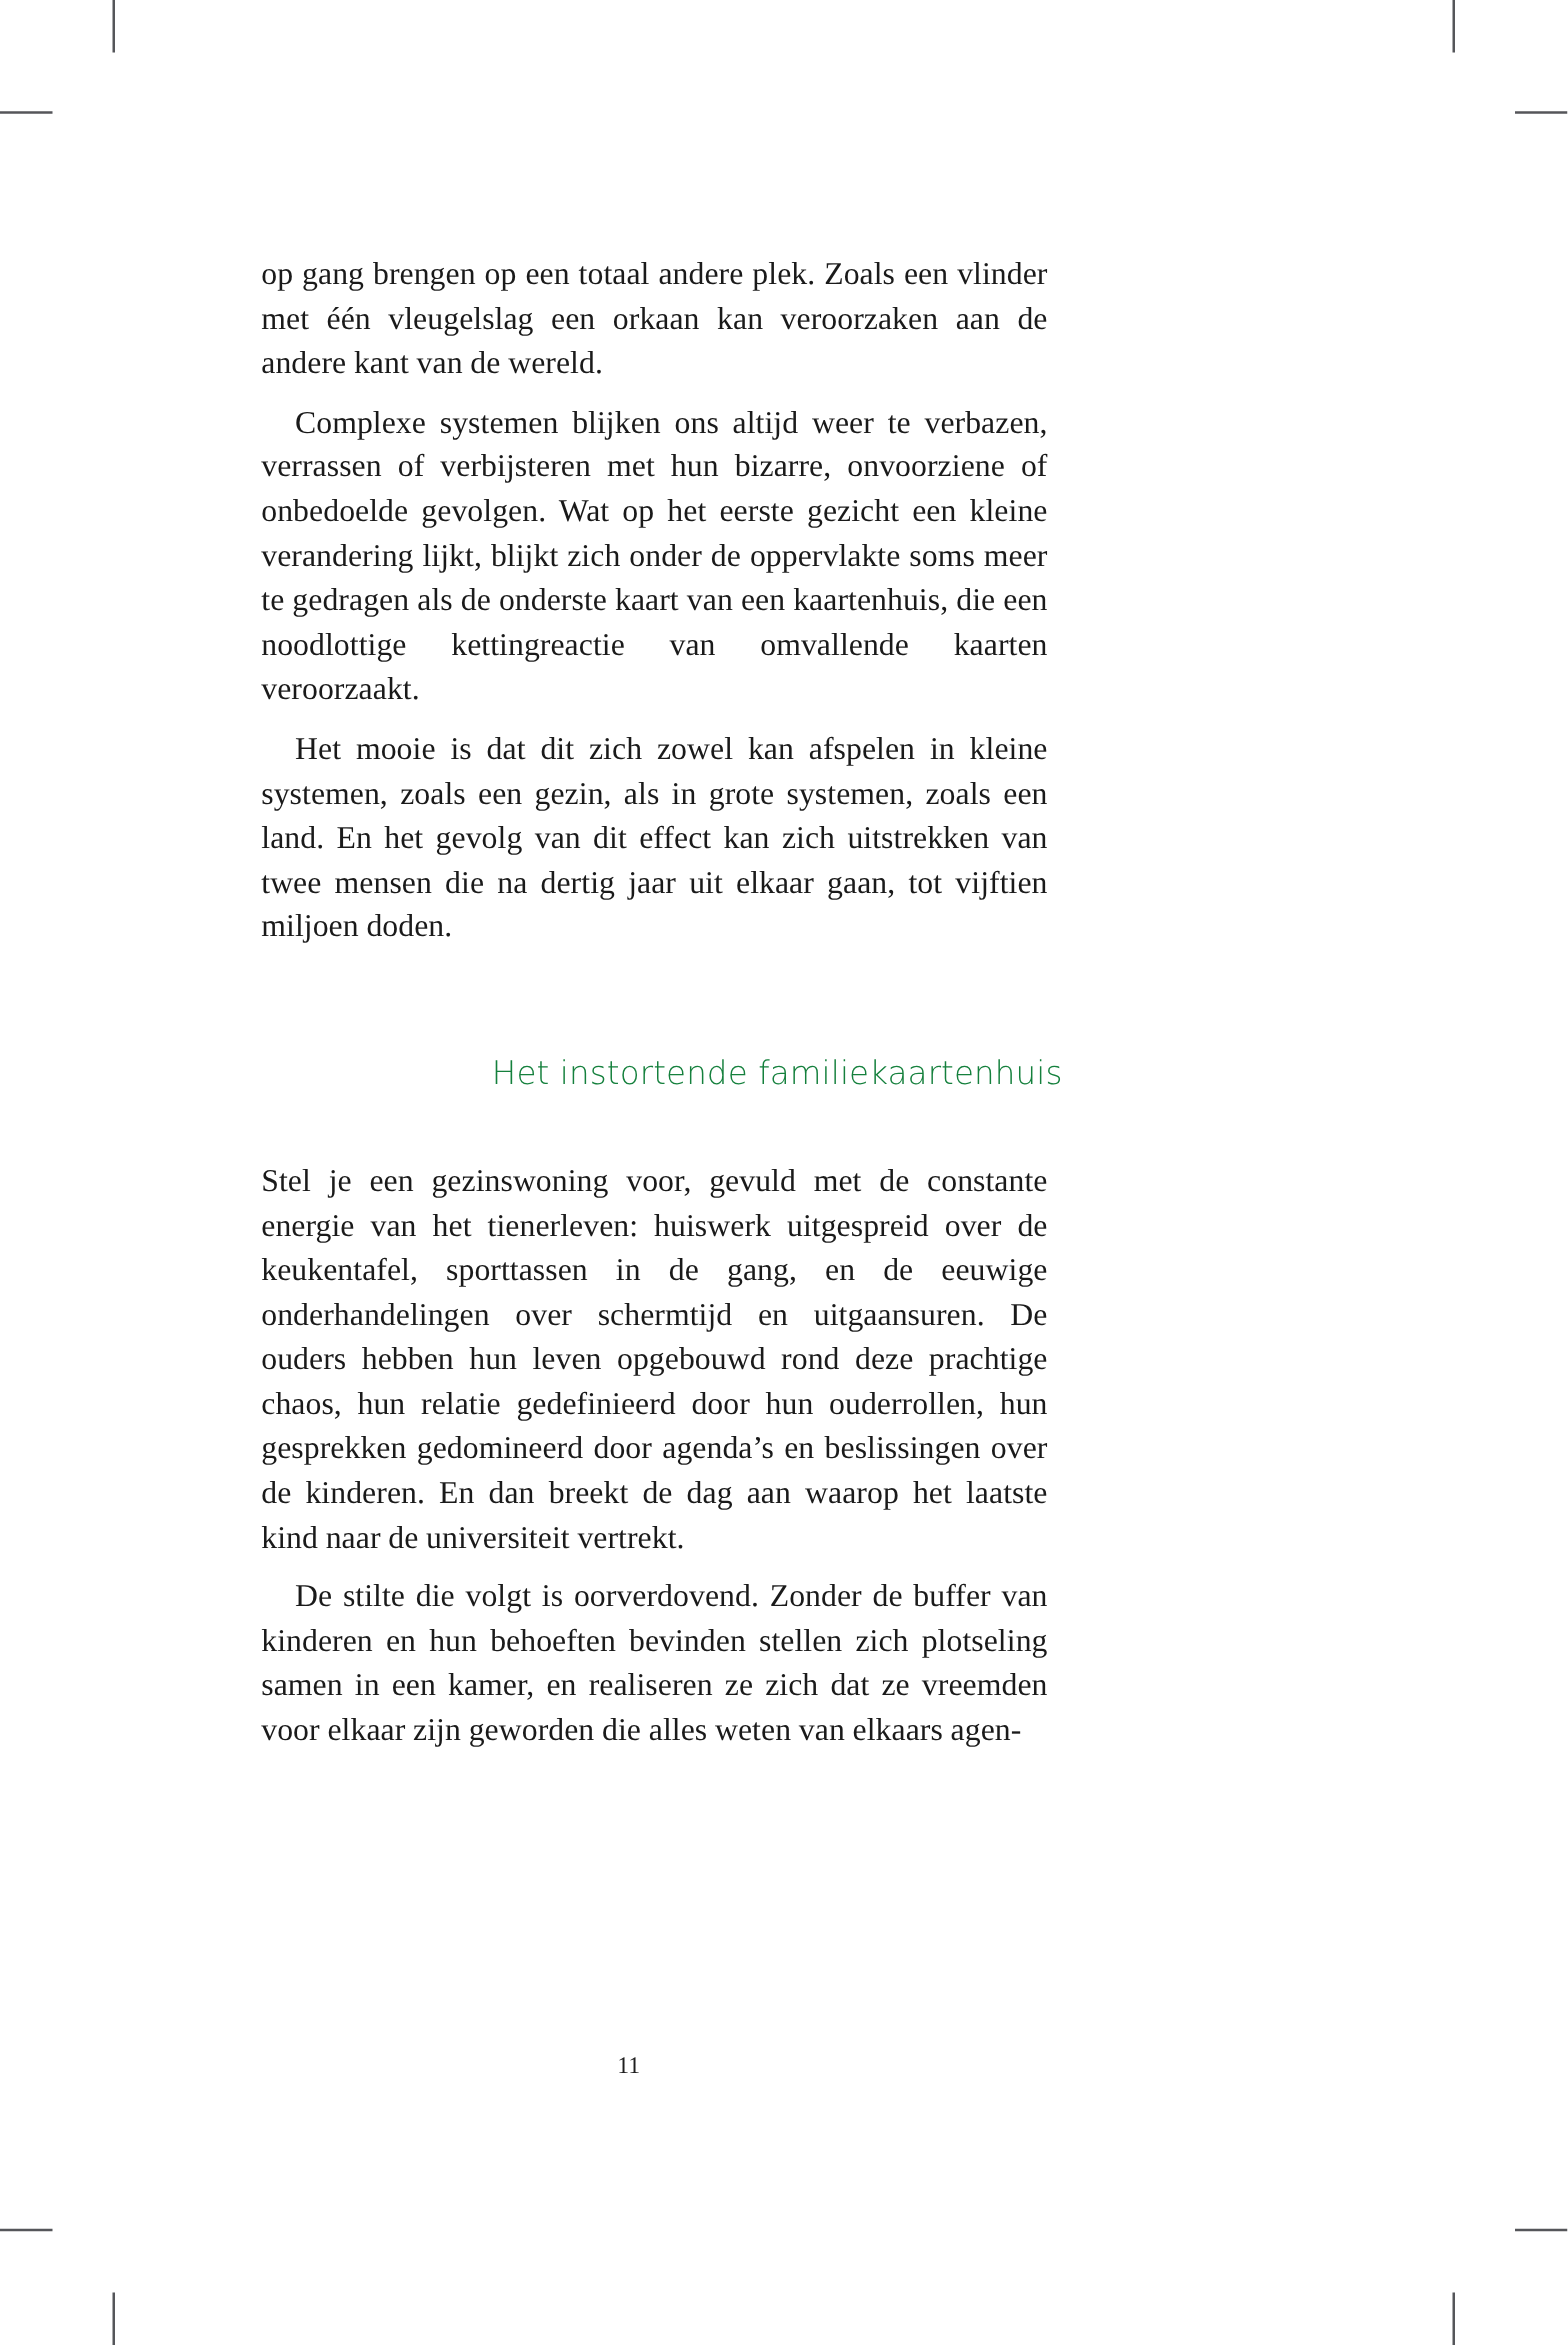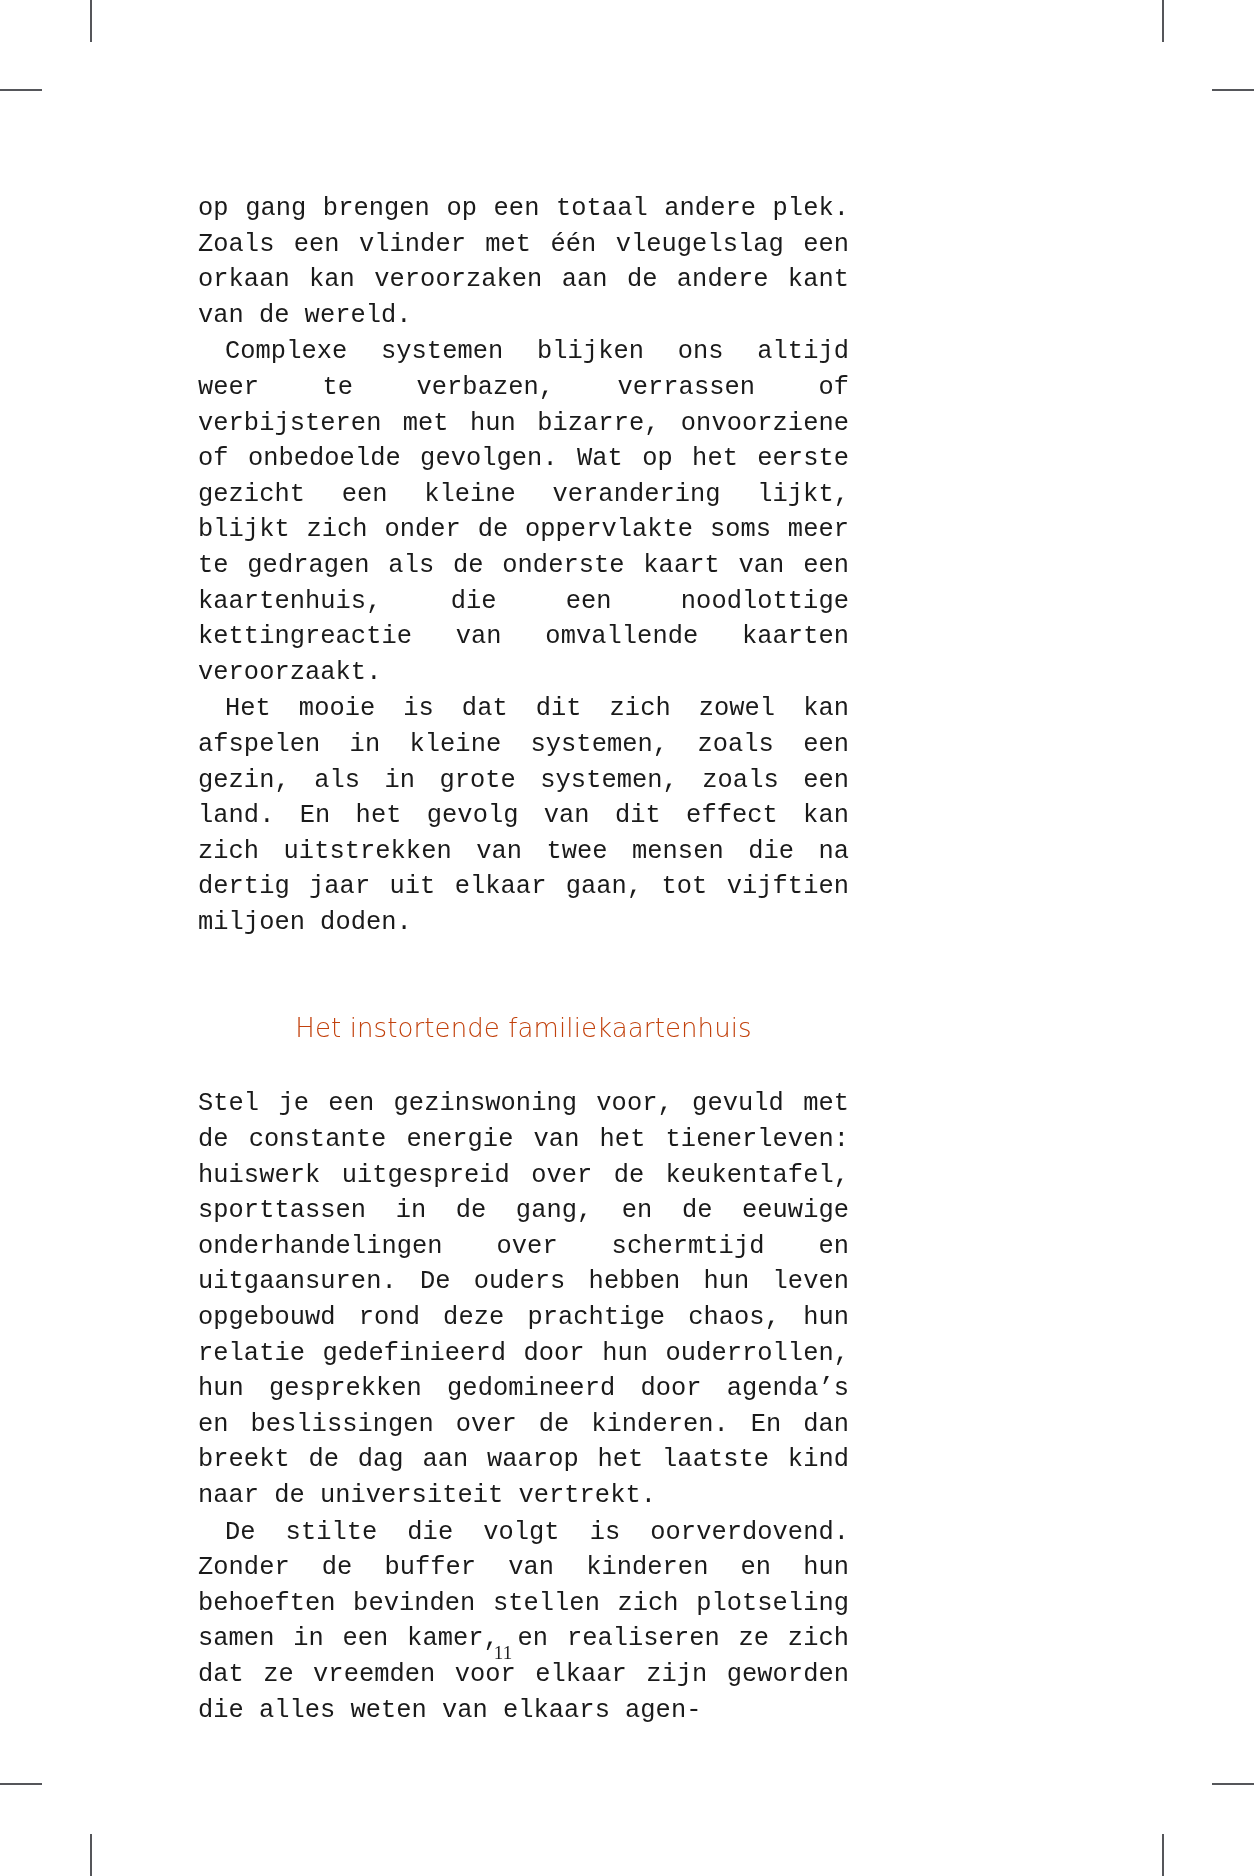--- a/index.html
+++ b/index.html
@@ -35,43 +35,42 @@
 
   
   .page-body {
     position: absolute;
     left: 197px;
     top: 190px;
     width: 653px;
   }
 
   p.para {
-    margin: 1px;
+    margin: 12px;
     font-size: 25.4px;
     line-height: 35.6px;
     text-align: justify;
     text-align-last: left;
     -webkit-hyphens: none;
     hyphens: none;
     word-spacing: -0.2px;
     letter-spacing: 0.05px;
-    font-family: Liberation Mono, monospace;
   }
   p.para.indent {
     text-indent: 27px;
   }
 
   .section-heading {
     margin: 0;
     font-family: "DejaVu Sans", sans-serif;
     font-weight: 300;
     font-size: 26px;
     line-height: 34px;
-    text-align: center;
-    color: #c2410c;
+    text-align: right;
+    color: #15803d;
     letter-spacing: 0.1px;
     padding-top: 70px;
     padding-bottom: 40px;
   }
 
   .page-number {
     position: absolute;
     left: 0;
     top: 1642px;
     width: 1006px;

